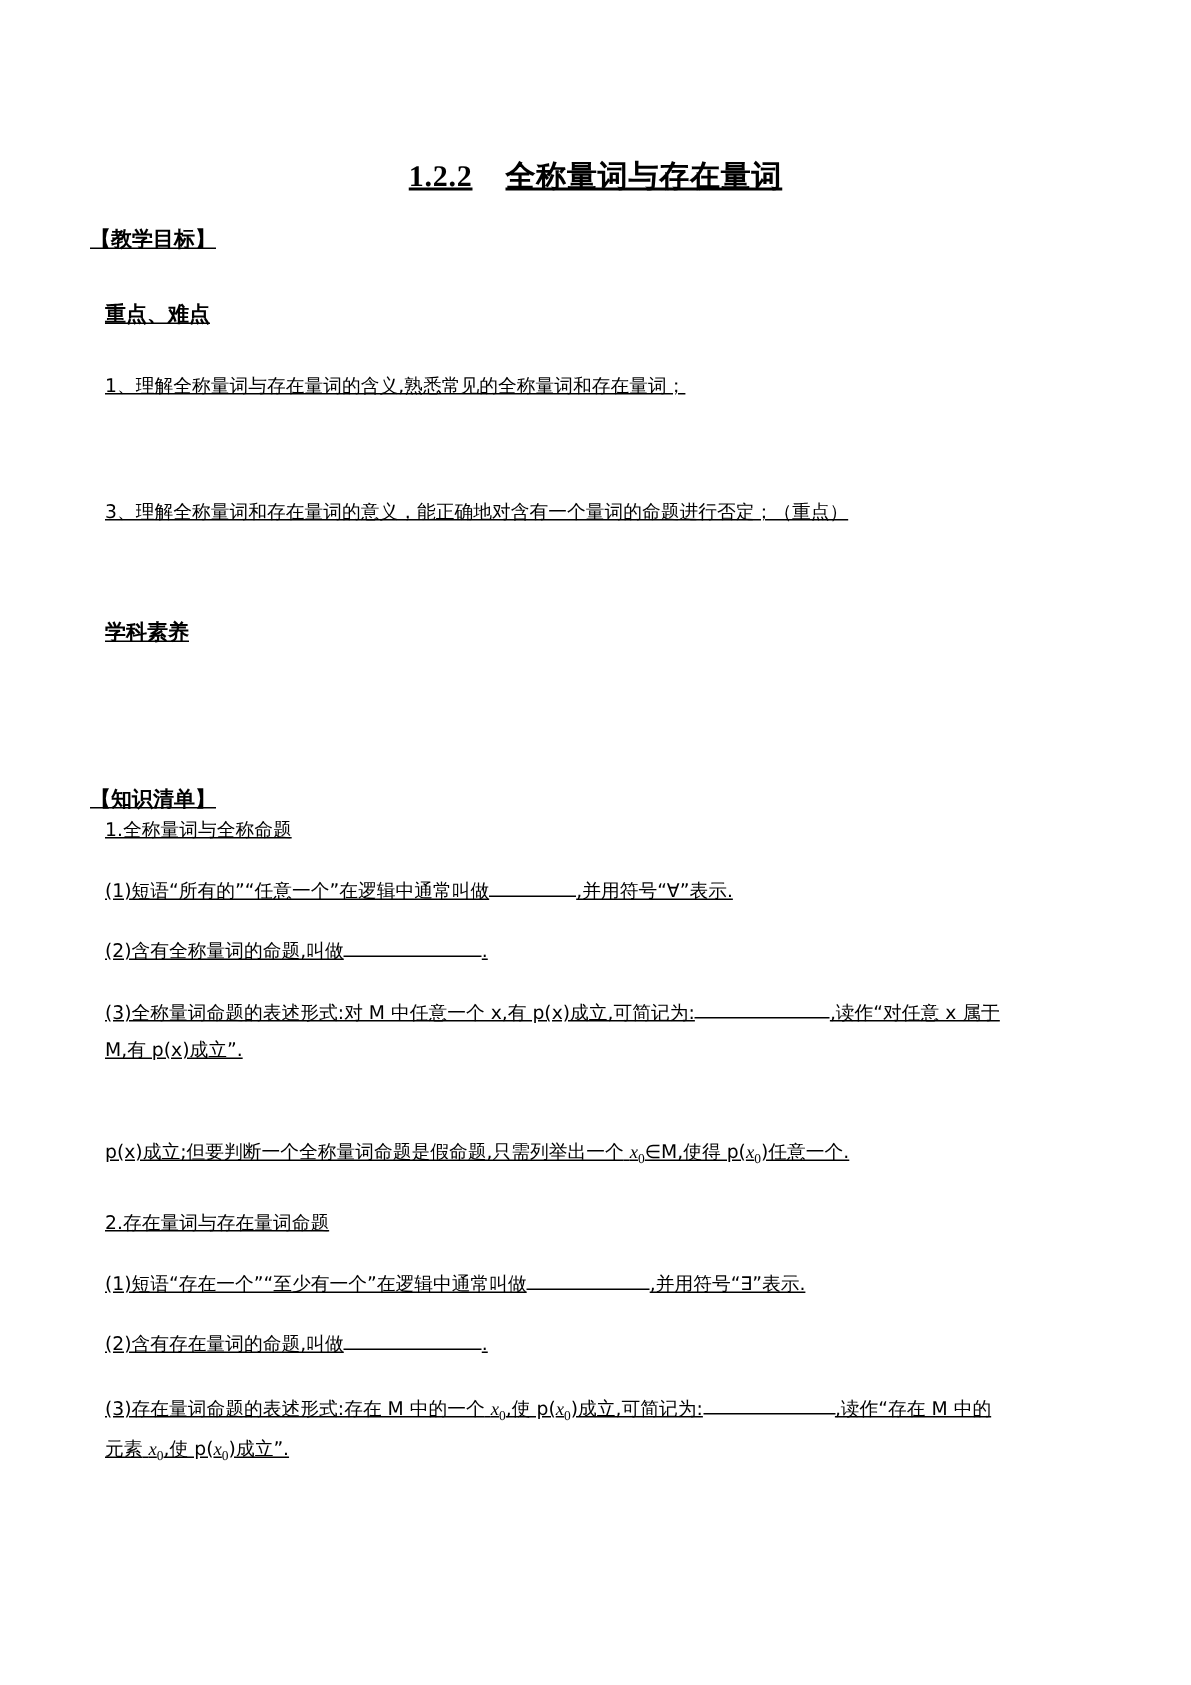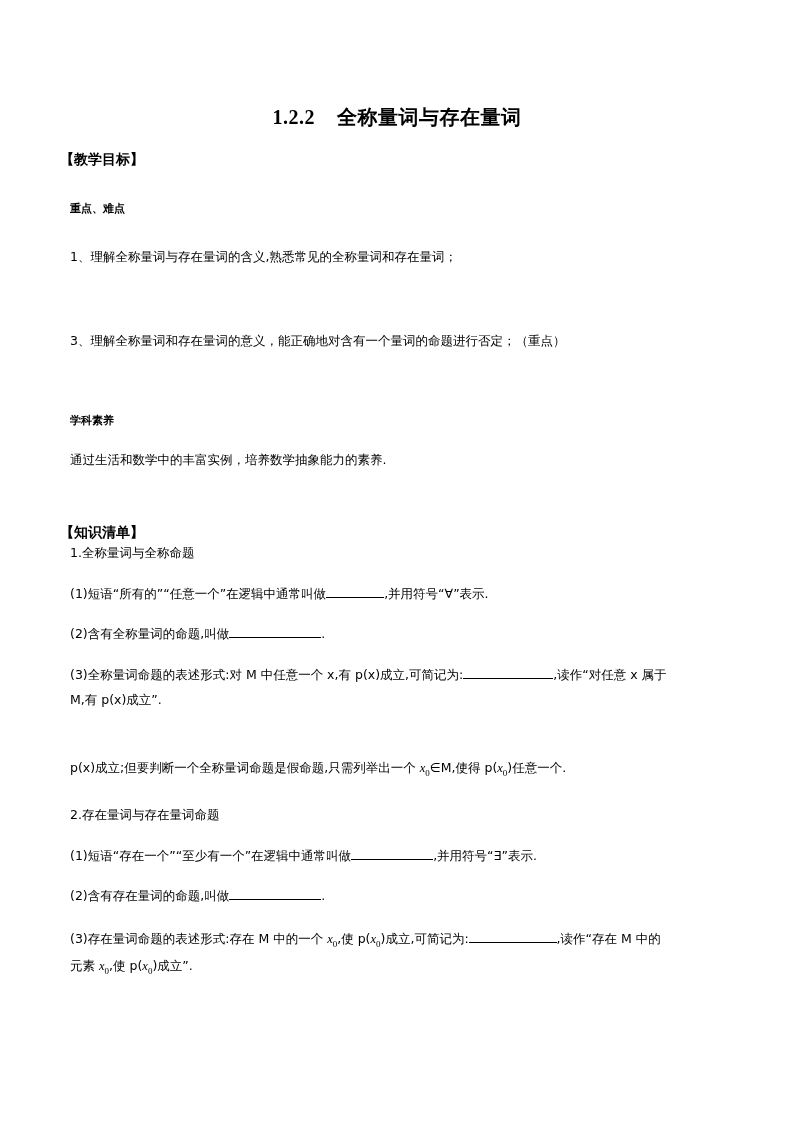--- a/index.html
+++ b/index.html
@@ -1,25 +1,25 @@
 <!DOCTYPE html>
 <html><head>
 <meta charset="utf-8">
 <style>
   html, body { margin: 0; padding: 0; background: #ffffff; }
   body { width: 794px; height: 1123px; position: relative; overflow: hidden;
          font-family: "DejaVu Sans", "Liberation Sans", sans-serif; color: #000; }
   .page { position: absolute; left: 0; top: 0; width: 794px; height: 1123px; }
-  .abs { position: absolute; white-space: nowrap; }
+  .abs { position: absolute; white-space: nowrap; text-decoration: underline; }
   .title { left: 0; width: 794px; top: 104px; text-align: center;
            font-family: "Liberation Serif", "DejaVu Serif", serif;
            font-weight: bold; font-size: 20px; letter-spacing: 0.5px; }
   .title .num { margin-right: 22px; }
   .section-h { font-weight: bold; font-size: 14px; }
-  .sub-h { font-weight: bold; font-size: 11px; }
+  .sub-h { font-weight: bold; font-size: 14px; }
   .line { font-size: 12.5px; }
   .blank { display: inline-block; border-bottom: 1px solid #000; height: 12px; vertical-align: baseline; }
   .mx { font-family: "Liberation Serif", "DejaVu Serif", serif; font-style: italic; }
   .mx sub { font-style: normal; font-size: 9px; }
 </style>
 </head>
 <body>
 
 <div class="page">
 
@@ -27,21 +27,20 @@
     <span class="num">1.2.2</span><span>全称量词与存在量词</span>
   </div>
 
   <div class="abs section-h" style="left:60px; top:151px;">【教学目标】</div>
   <div class="abs sub-h" style="left:70px; top:201px;">重点、难点</div>
 
   <div class="abs line" style="left:70px; top:249px;">1、理解全称量词与存在量词的含义,熟悉常见的全称量词和存在量词；</div>
   <div class="abs line" style="left:70px; top:333px;">3、理解全称量词和存在量词的意义，能正确地对含有一个量词的命题进行否定；（重点）</div>
 
   <div class="abs sub-h" style="left:70px; top:413px;">学科素养</div>
-  <div class="abs line" style="left:70px; top:452px;">通过生活和数学中的丰富实例，培养数学抽象能力的素养.</div>
 
   <div class="abs section-h" style="left:60px; top:524px;">【知识清单】</div>
 
   <div class="abs line" style="left:70px; top:545px;">1.全称量词与全称命题</div>
 
   <div class="abs line" style="left:70px; top:585px;">
     <span>(1)短语“所有的”“任意一个”在逻辑中通常叫做</span><span class="blank" style="width:58px;"></span><span>,并用符号“∀”表示.</span>
   </div>
 
   <div class="abs line" style="left:70px; top:625px;">

